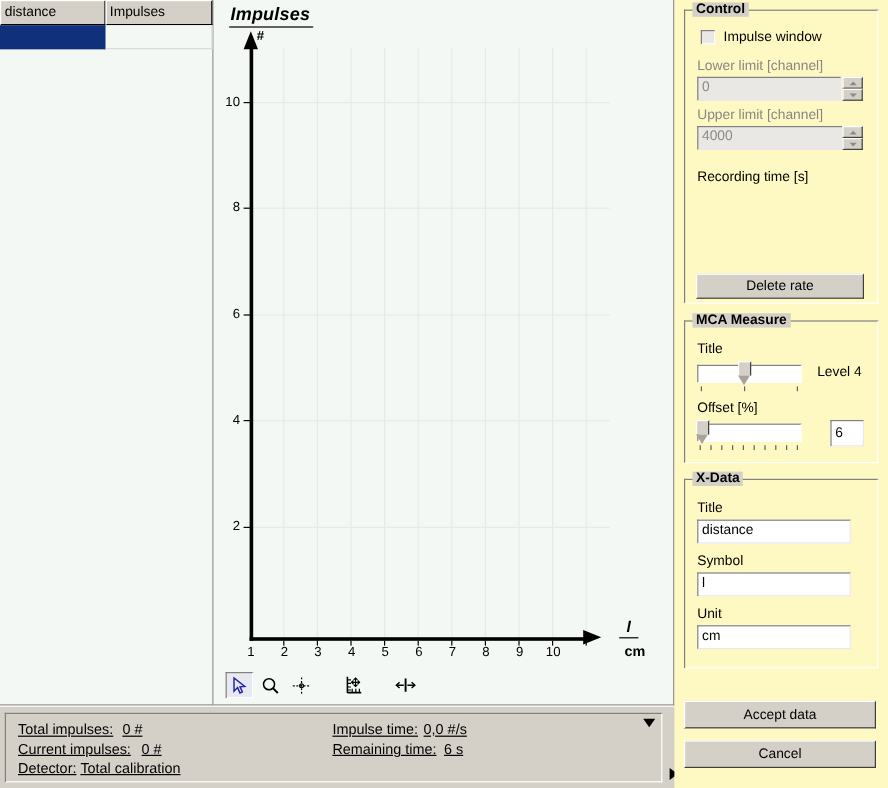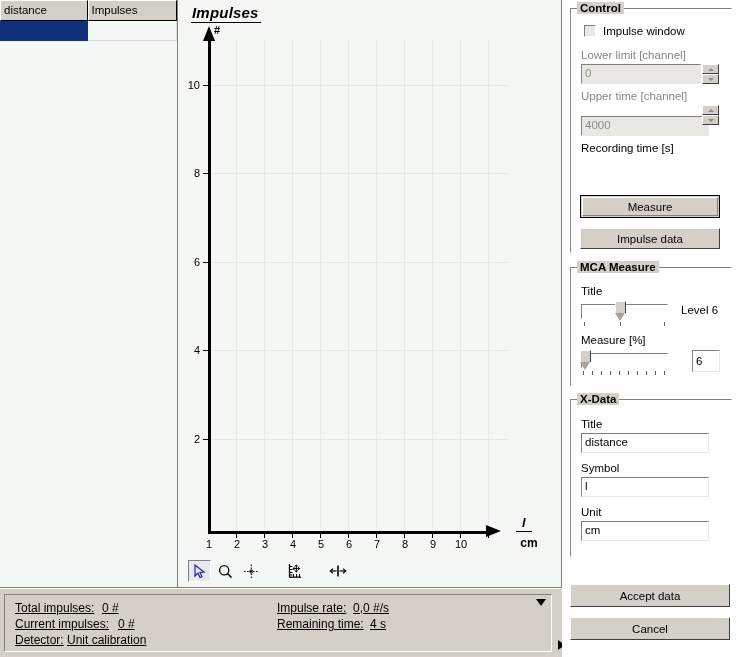--- a/index.html
+++ b/index.html
@@ -96,21 +96,21 @@
   }
   .st-line{position:absolute;font-size:12px;white-space:nowrap;text-decoration:underline;}
   #status-caret{position:absolute;right:5px;top:4px;width:0;height:0;
     border-left:5px solid transparent;border-right:5px solid transparent;border-top:7px solid #000;}
   #bottom-caret{position:absolute;left:558px;top:640px;width:0;height:0;
     border-top:5px solid transparent;border-bottom:5px solid transparent;border-left:7px solid #000;}
   #status-outline{position:absolute;left:0;top:588px;width:562px;height:69px;
      border-top:1px solid #fff;box-sizing:border-box;}
 
   
-  #right{position:absolute;left:562px;top:0;width:178px;height:657px;background:#ffffff;}
+  #right{position:absolute;left:562px;top:0;width:178px;height:657px;background:#fef9c3;}
 
   fieldset.grp{
     position:absolute;margin:0;padding:0;
     border:1px solid #fff;border-top:1px solid #808080;border-left:1px solid #808080;
   }
   fieldset.grp .legend{
     position:absolute;top:-7px;left:6px;background:#d4d0c8;padding:0 3px;
     font-weight:bold;font-size:11.5px;
   }
   .lbl{position:absolute;font-size:11.5px;white-space:nowrap;}
@@ -298,25 +298,25 @@
   </div>
 </div>
 
 <div id="status-outline"></div>
 <div id="statusbar">
   <div class="st-line" style="left:10px;top:6px">Total impulses:</div>
   <div class="st-line" style="left:97px;top:6px">0 #</div>
   <div class="st-line" style="left:10px;top:22px">Current impulses:</div>
   <div class="st-line" style="left:113px;top:22px">0 #</div>
   <div class="st-line" style="left:10px;top:38px">Detector:</div>
-  <div class="st-line" style="left:62px;top:38px">Unit calibration</div>
-  <div class="st-line" style="left:272px;top:6px">Impulse rate:</div>
+  <div class="st-line" style="left:62px;top:38px">Total calibration</div>
+  <div class="st-line" style="left:272px;top:6px">Impulse time:</div>
   <div class="st-line" style="left:348px;top:6px">0,0 #/s</div>
   <div class="st-line" style="left:272px;top:22px">Remaining time:</div>
-  <div class="st-line" style="left:365px;top:22px">4 s</div>
+  <div class="st-line" style="left:365px;top:22px">6 s</div>
   <div id="status-caret"></div>
 </div>
 <div id="bottom-caret"></div>
 
 <div id="right">
 
   <fieldset class="grp" style="left:8px;top:8px;width:160px;height:243px;">
     <div class="legend">Control</div>
 
     <div id="cb-reduce" style="left:13px;top:16px;"></div>
@@ -326,57 +326,53 @@
     <div class="tbox dim" style="left:10px;top:55px;width:120px;height:20px;">0</div>
     <div class="spin" style="left:131px;top:55px;">
       <div class="sb up">
           <i></i>
         </div>
       <div class="sb dn">
           <i></i>
         </div>
     </div>
 
-    <div class="lbl dim" style="left:10px;top:81px;">Upper time [channel]</div>
-    <div class="tbox dim" style="left:10px;top:96px;width:128px;height:20px;margin-top:11px;">4000</div>
+    <div class="lbl dim" style="left:10px;top:81px;">Upper limit [channel]</div>
+    <div class="tbox dim" style="left:10px;top:96px;width:128px;height:20px;">4000</div>
     <div class="spin" style="left:131px;top:96px;">
       <div class="sb up">
           <i></i>
         </div>
       <div class="sb dn">
           <i></i>
         </div>
     </div>
 
     <div class="lbl" style="left:10px;top:133px;">Recording time [s]</div>
 
-    <div class="pbtn default" style="left:9px;top:186px;width:140px;height:23px;">
-      <div class="inner"></div>
-      <span>Measure</span>
-    </div>
     <div class="pbtn" style="left:9px;top:219px;width:140px;height:21px;">
-      <span>Impulse data</span>
+      <span>Delete rate</span>
     </div>
   </fieldset>
 
   <fieldset class="grp" style="left:8px;top:267px;width:160px;height:117px;">
     <div class="legend">MCA Measure</div>
 
     <div class="lbl" style="left:10px;top:17px;">Title</div>
     <div class="strough" style="left:10px;top:36px;width:87px;"></div>
     <div class="sthumb" style="left:44px;top:33px;">
       <div class="body"></div>
       <div class="tip"></div>
     </div>
     <div class="stick" style="left:13px;top:54px"></div>
     <div class="stick" style="left:49px;top:54px"></div>
     <div class="stick" style="left:93px;top:54px"></div>
-    <div class="lbl" style="left:110px;top:36px;">Level 6</div>
-
-    <div class="lbl" style="left:10px;top:66px;">Measure [%]</div>
+    <div class="lbl" style="left:110px;top:36px;">Level 4</div>
+
+    <div class="lbl" style="left:10px;top:66px;">Offset [%]</div>
     <div class="strough" style="left:10px;top:85px;width:87px;"></div>
     <div class="sthumb" style="left:9px;top:82px;">
       <div class="body"></div>
       <div class="tip"></div>
     </div>
     <div class="stick" style="left:12px;top:103px"></div>
     <div class="stick" style="left:21px;top:103px"></div>
     <div class="stick" style="left:30px;top:103px"></div>
     <div class="stick" style="left:39px;top:103px"></div>
     <div class="stick" style="left:48px;top:103px"></div>

